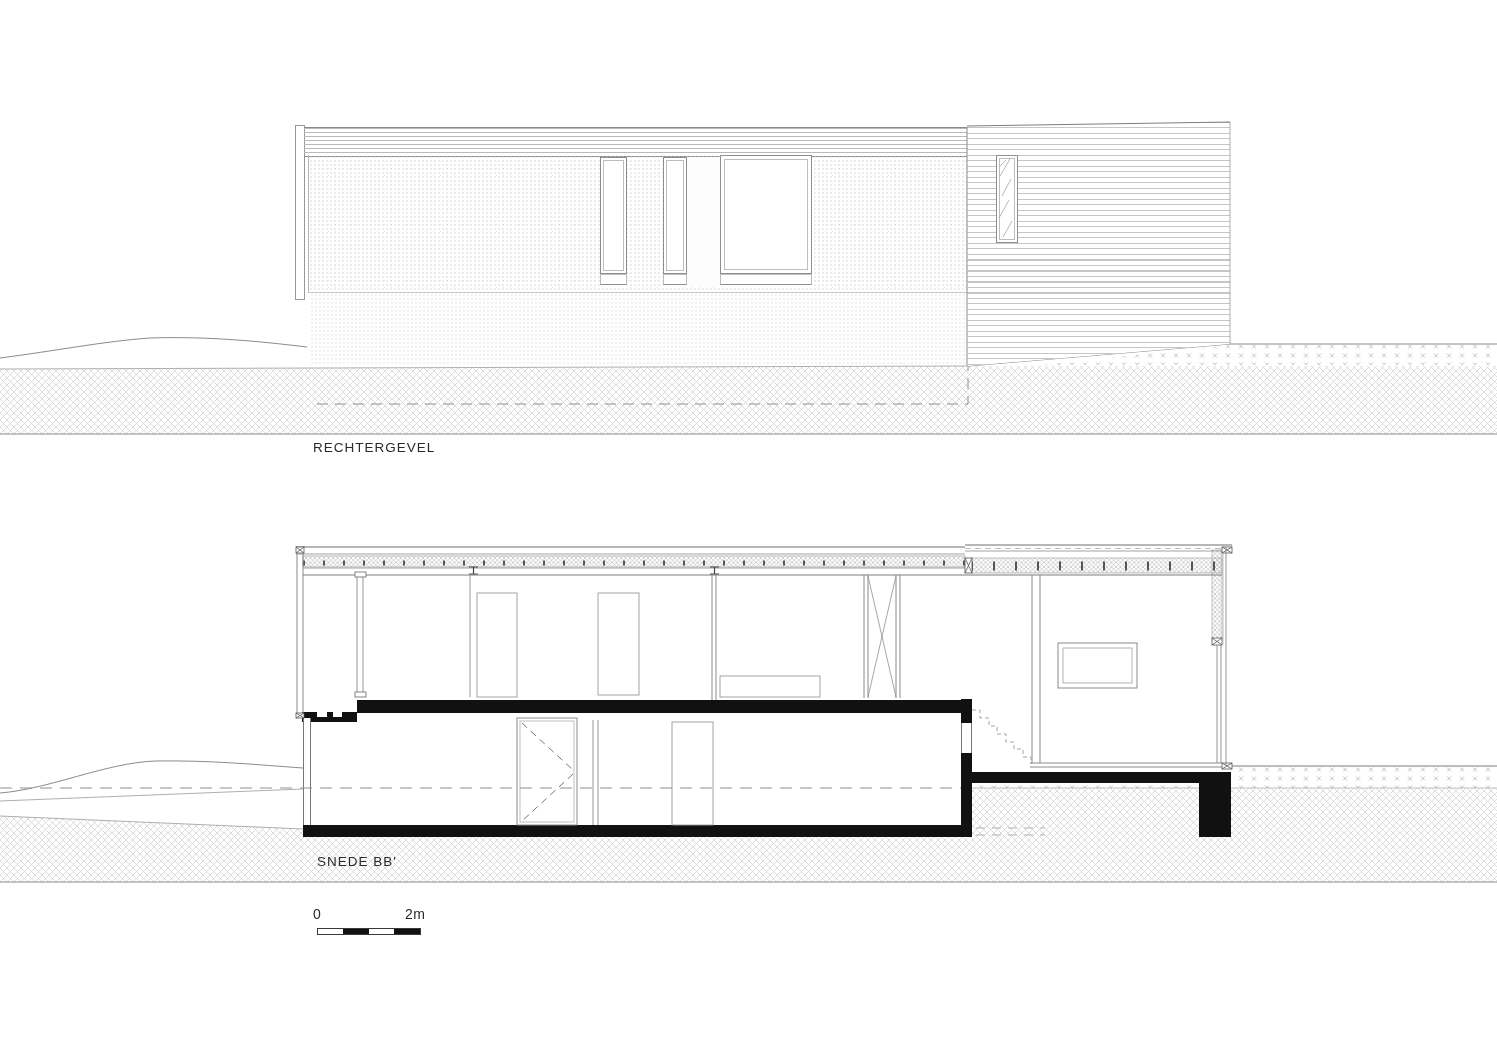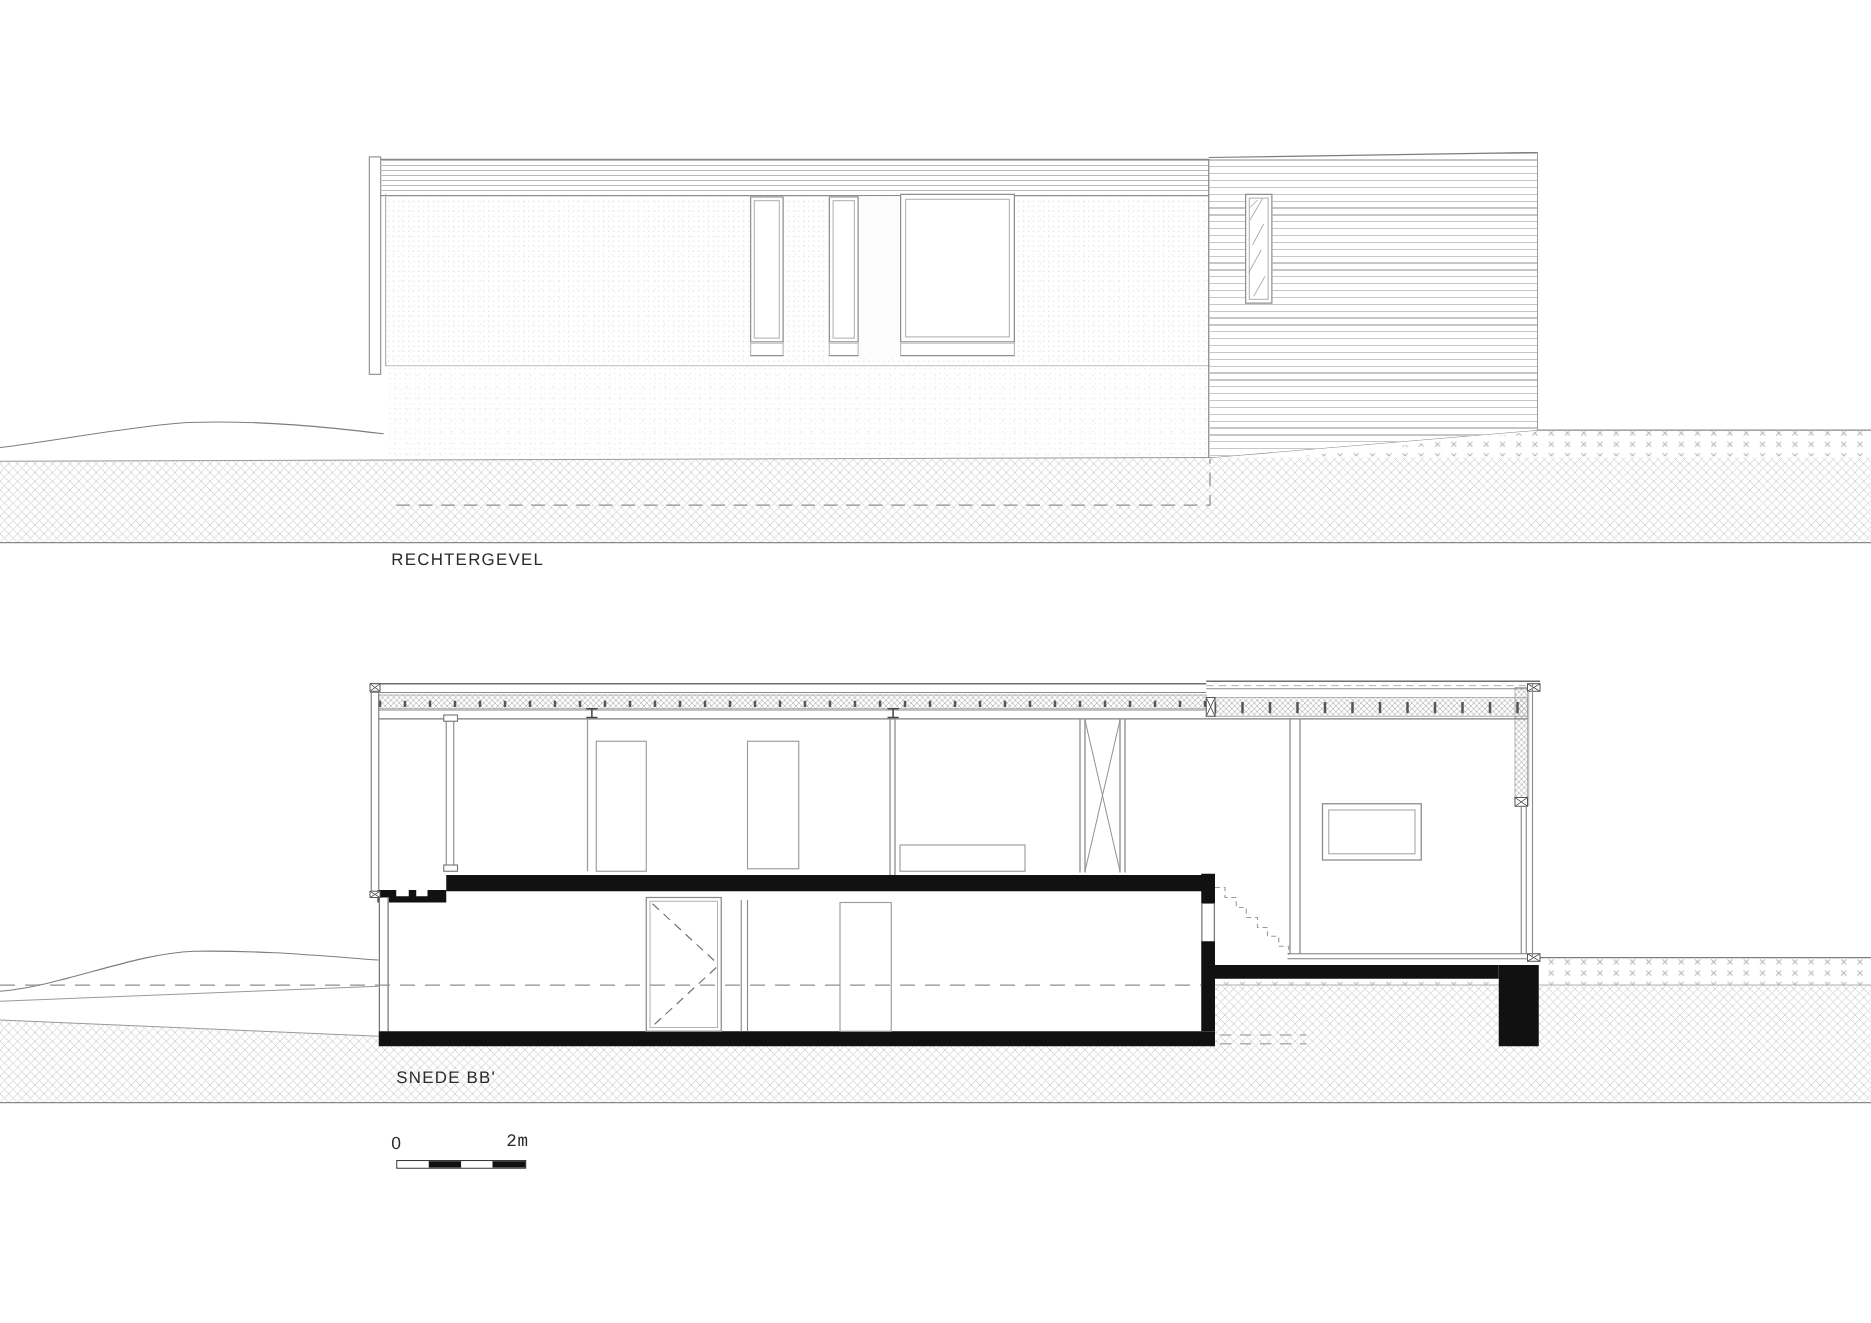--- a/index.html
+++ b/index.html
@@ -204,21 +204,21 @@
 
     <path d="M0,788 L961,788" stroke="#8f8f8f" stroke-width="1" stroke-dasharray="12,8" fill="none"></path>
 
     <path d="M976,828 L1045,828 M976,835 L1045,835" stroke="#b0b0b0" stroke-width="1.2" stroke-dasharray="9,7" fill="none"></path>
   </svg>
 
   <div class="abs label" style="left:313px;top:440px;">RECHTERGEVEL</div>
   <div class="abs label" style="left:317px;top:854px;">SNEDE BB'</div>
 
   <div class="abs numlabel" style="left:313px;top:906px;">0</div>
-  <div class="abs numlabel" style="left:405px;top:906px;font-family:Liberation Mono, monospace;">2m</div>
+  <div class="abs numlabel" style="left:405px;top:906px;">2m</div>
   <div class="abs" style="left:317px;top:928px;width:102px;height:5px;border:1px solid #3a3a3a;display:flex;">
     <div style="width:25px;background:#fff;"></div>
     <div style="width:26px;background:#111;"></div>
     <div style="width:25px;background:#fff;"></div>
     <div style="width:26px;background:#111;"></div>
   </div>
 
 </div>
 
 </body></html>

